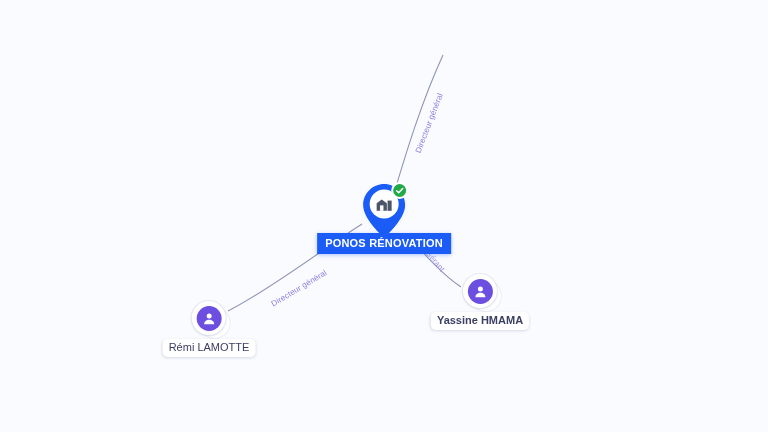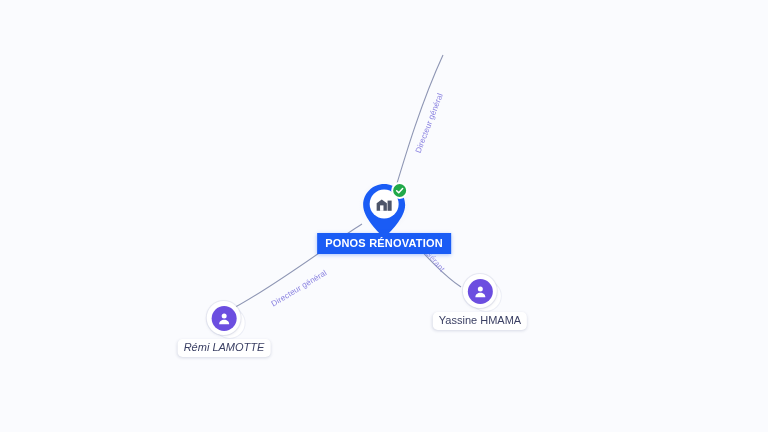--- a/index.html
+++ b/index.html
@@ -121,33 +121,33 @@
     <path d="M 406 234 C 424 254 444 276 461 287" fill="none" stroke="#8e96b4" stroke-width="1.1"></path>
   </svg>
 
   <div class="edge-label" style="left:418px; top:148px; transform:rotate(-69deg);">Directeur général</div>
 
   <div class="edge-label" style="left:272px; top:300px; transform:rotate(-31deg);">Directeur général</div>
 
   <div class="edge-label occluded" style="left:427px; top:247px; transform:rotate(50deg);">Gérant</div>
 
 
-  <div class="node" style="left:480px; top:302px;">
+  <div class="node" style="left:480px; top:302px;font-weight:bold;">
     <div class="person-halo">
       <div class="person-avatar">
         <svg width="15" height="15" viewBox="0 0 24 24" fill="#ffffff">
           <circle cx="12" cy="8" r="4"></circle>
           <path d="M4 21c0-4.4 3.6-7 8-7s8 2.6 8 7z"></path>
         </svg>
       </div>
     </div>
     <div class="name-pill">Yassine HMAMA</div>
   </div>
 
-  <div class="node" style="left:224px; top:329px;font-style:italic;">
+  <div class="node" style="left:209px; top:329px;">
     <div class="person-halo">
       <div class="person-avatar">
         <svg width="15" height="15" viewBox="0 0 24 24" fill="#ffffff">
           <circle cx="12" cy="8" r="4"></circle>
           <path d="M4 21c0-4.4 3.6-7 8-7s8 2.6 8 7z"></path>
         </svg>
       </div>
     </div>
     <div class="name-pill">Rémi LAMOTTE</div>
   </div>

